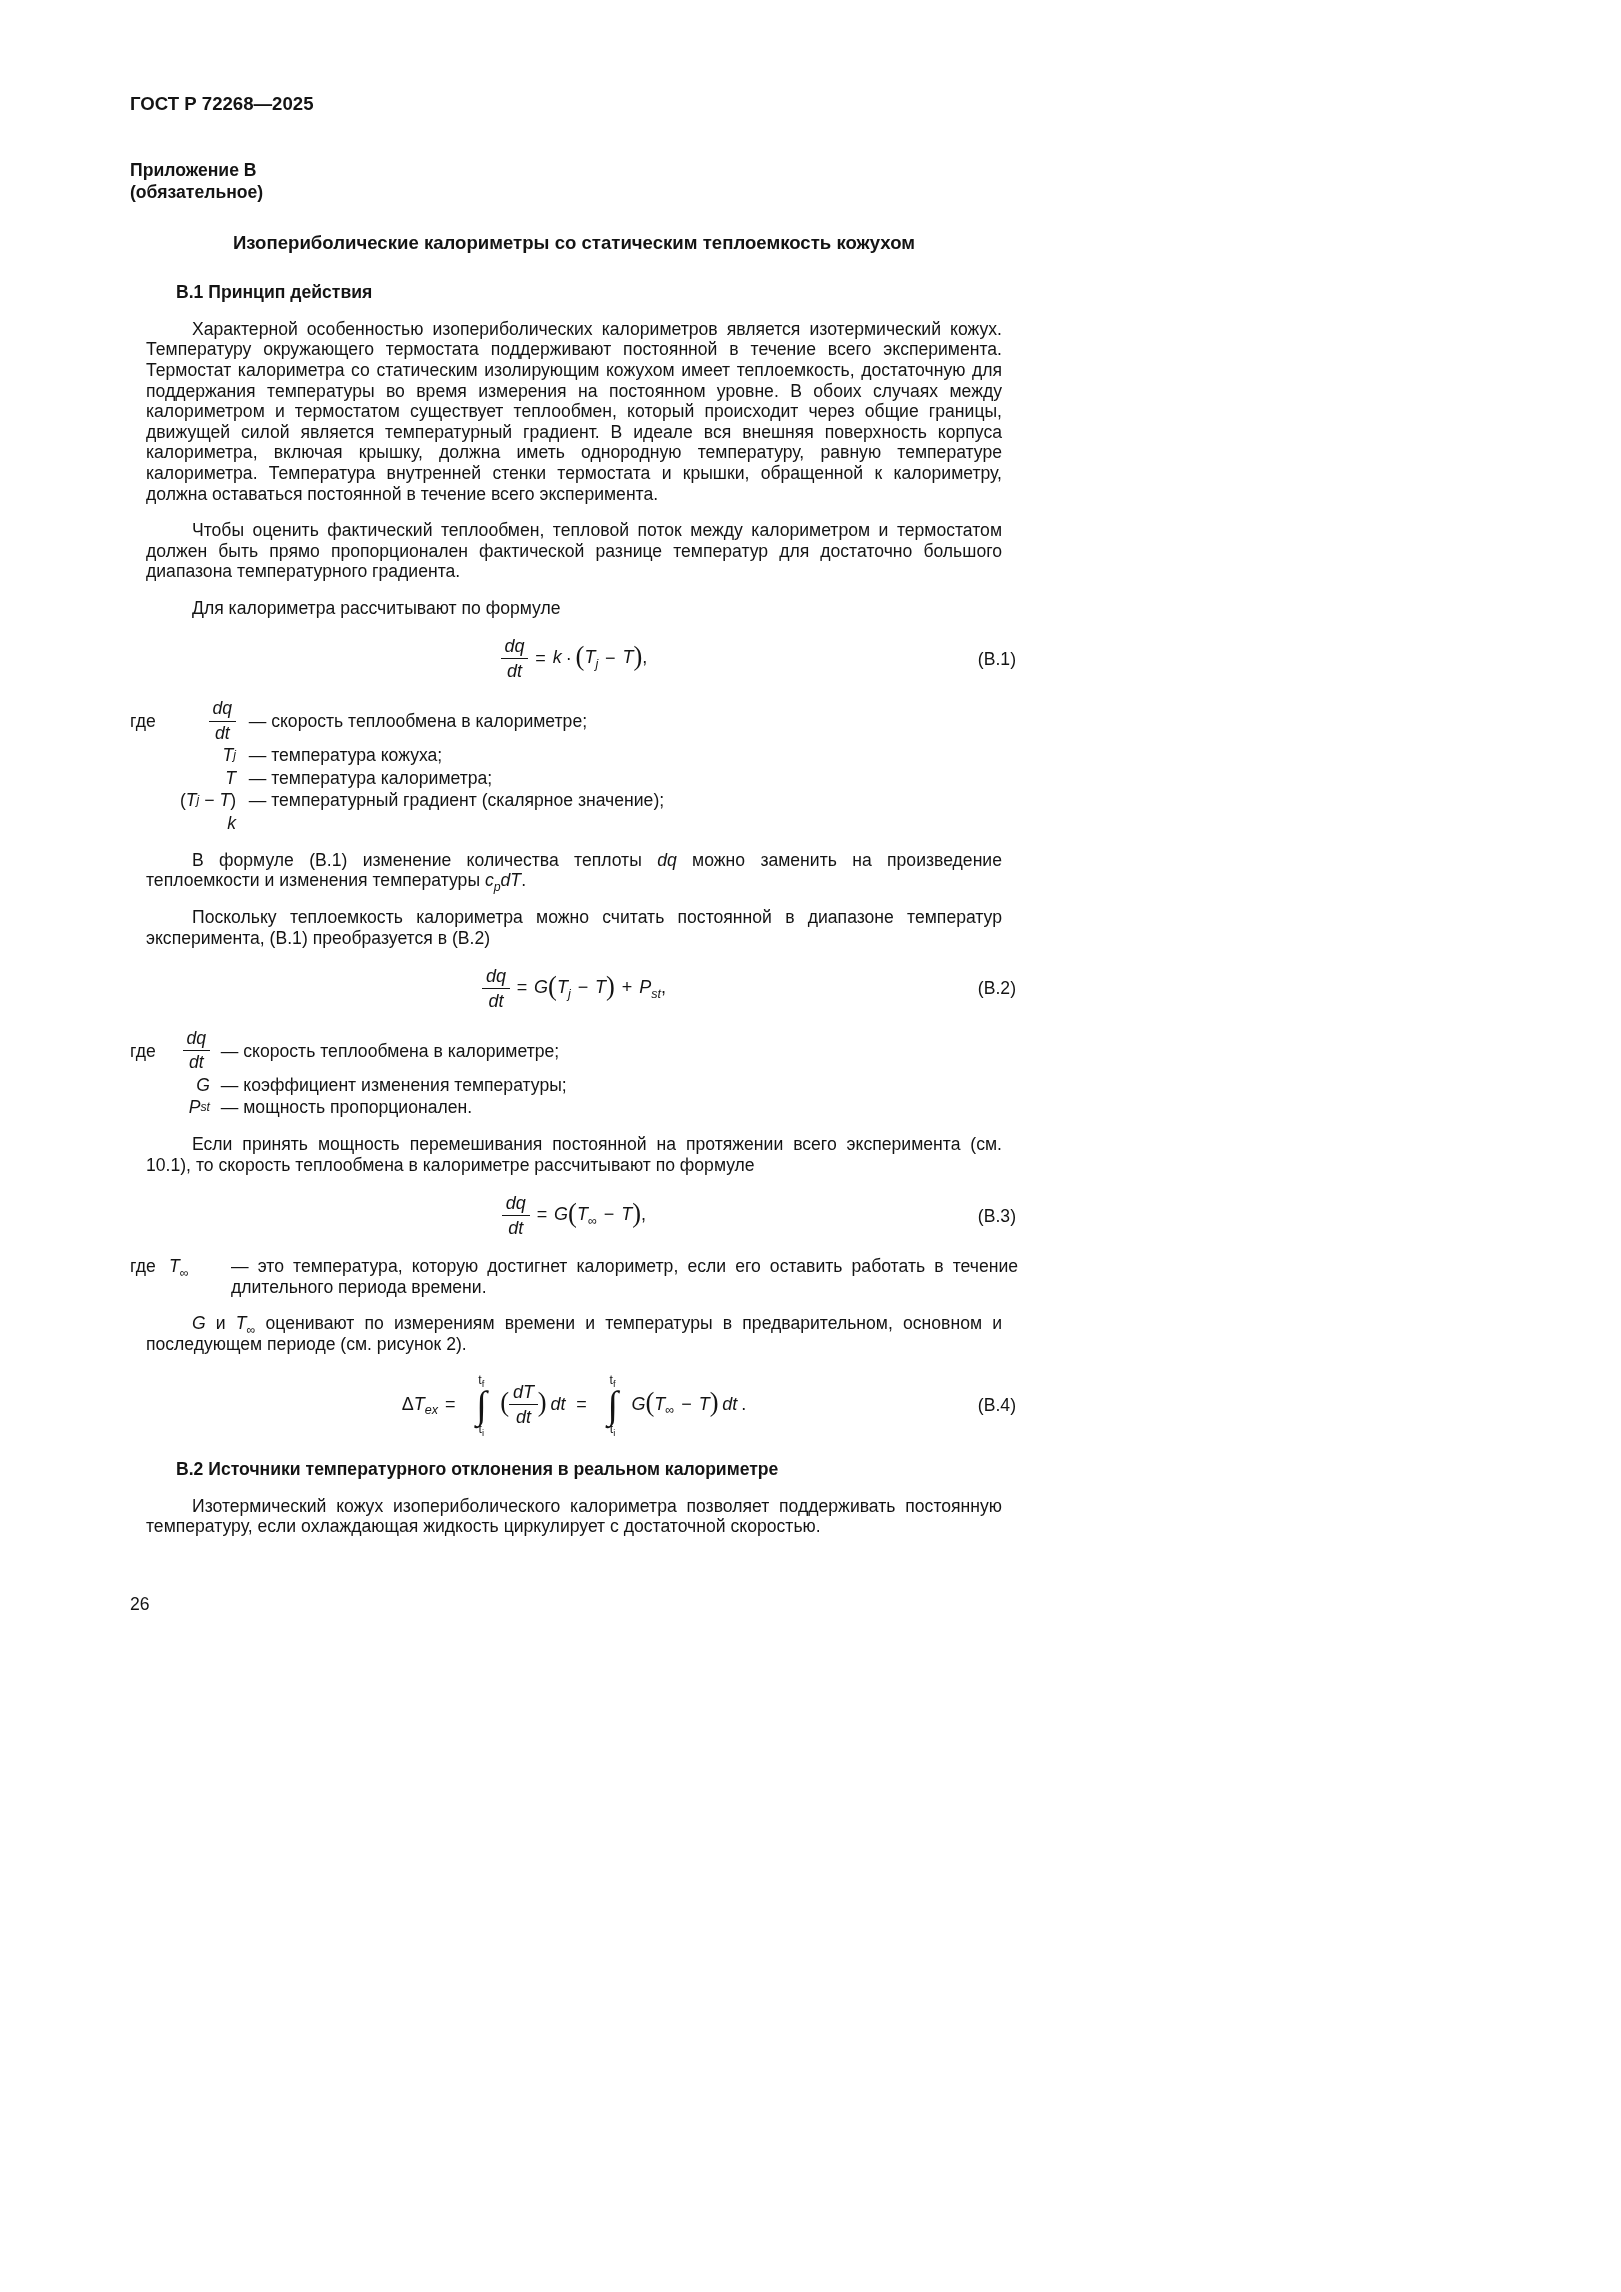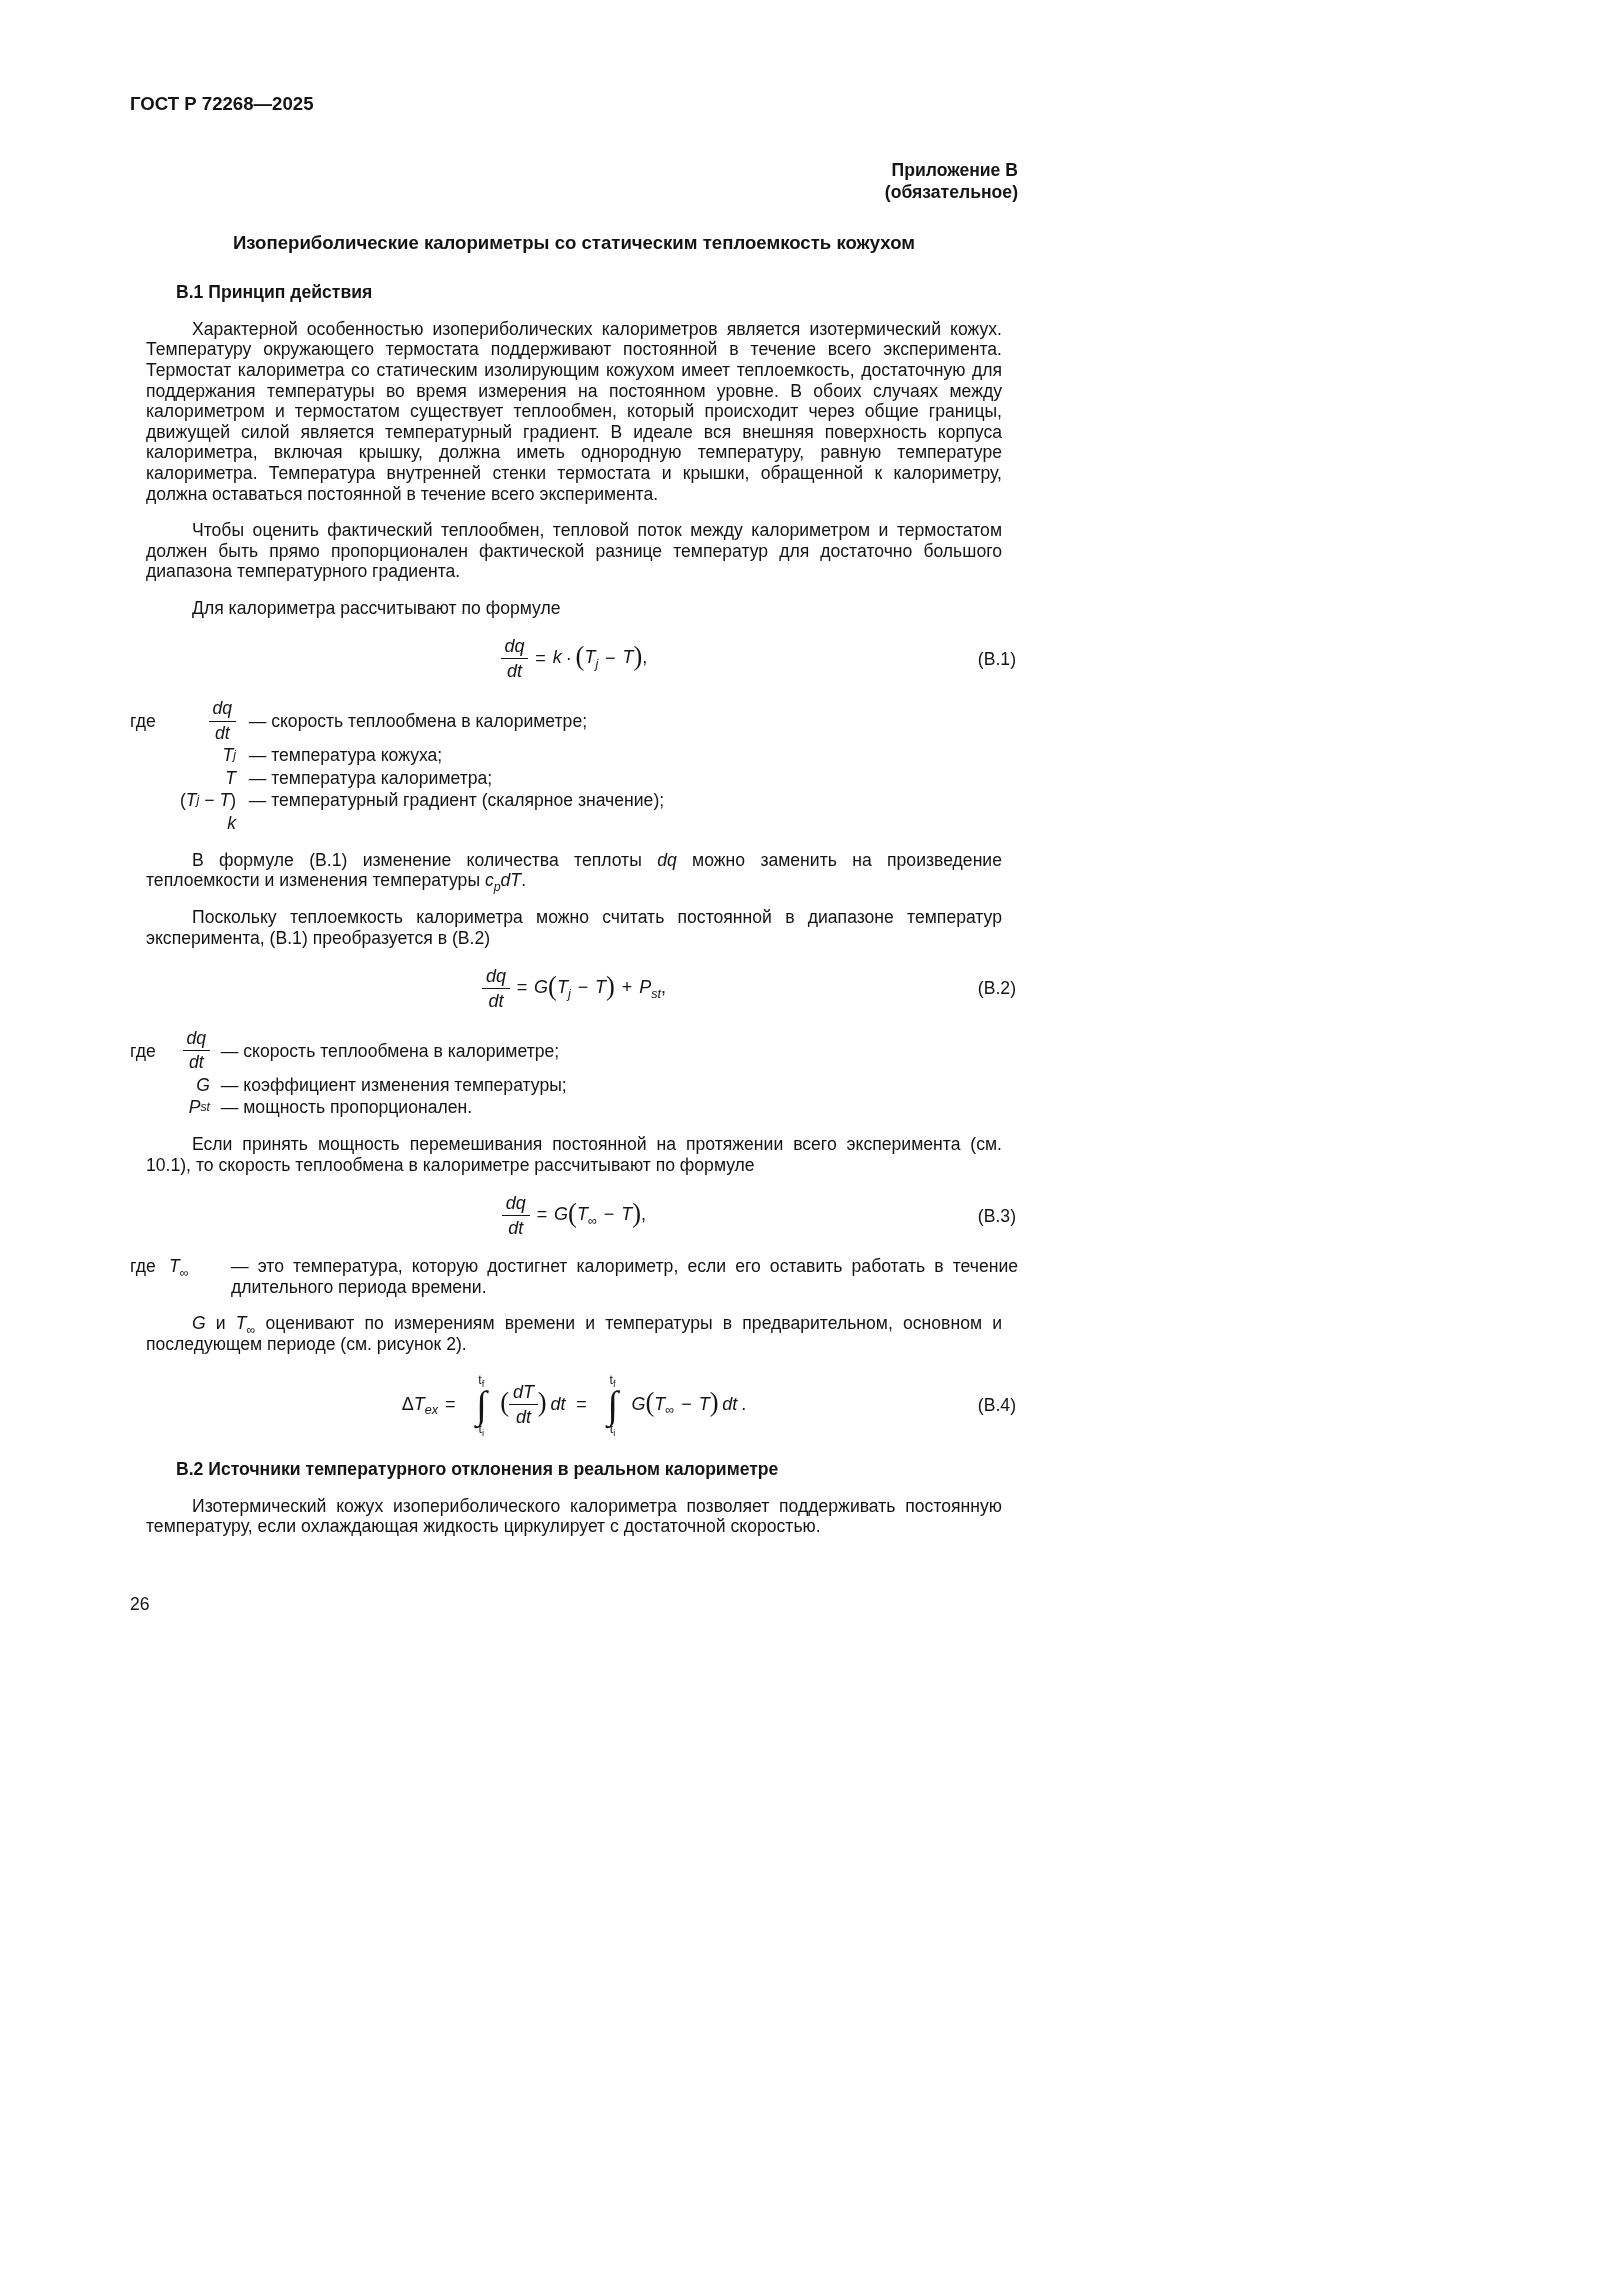--- a/index.html
+++ b/index.html
@@ -18,21 +18,21 @@
     width: 888px;
     font-size: 17.6px;
     line-height: 20.6px;
   }
   .doc-header {
     font-weight: 700;
     font-size: 18.6px;
     margin-bottom: 44px;
   }
   .appendix-label, .appendix-status {
-    text-align: right;
+    text-align: left;
     font-weight: 700;
     line-height: 22.5px;
   }
   .appendix-title {
     text-align: center;
     font-weight: 700;
     font-size: 18.6px;
     margin: 29px 0 29px;
   }
   .section-heading {

